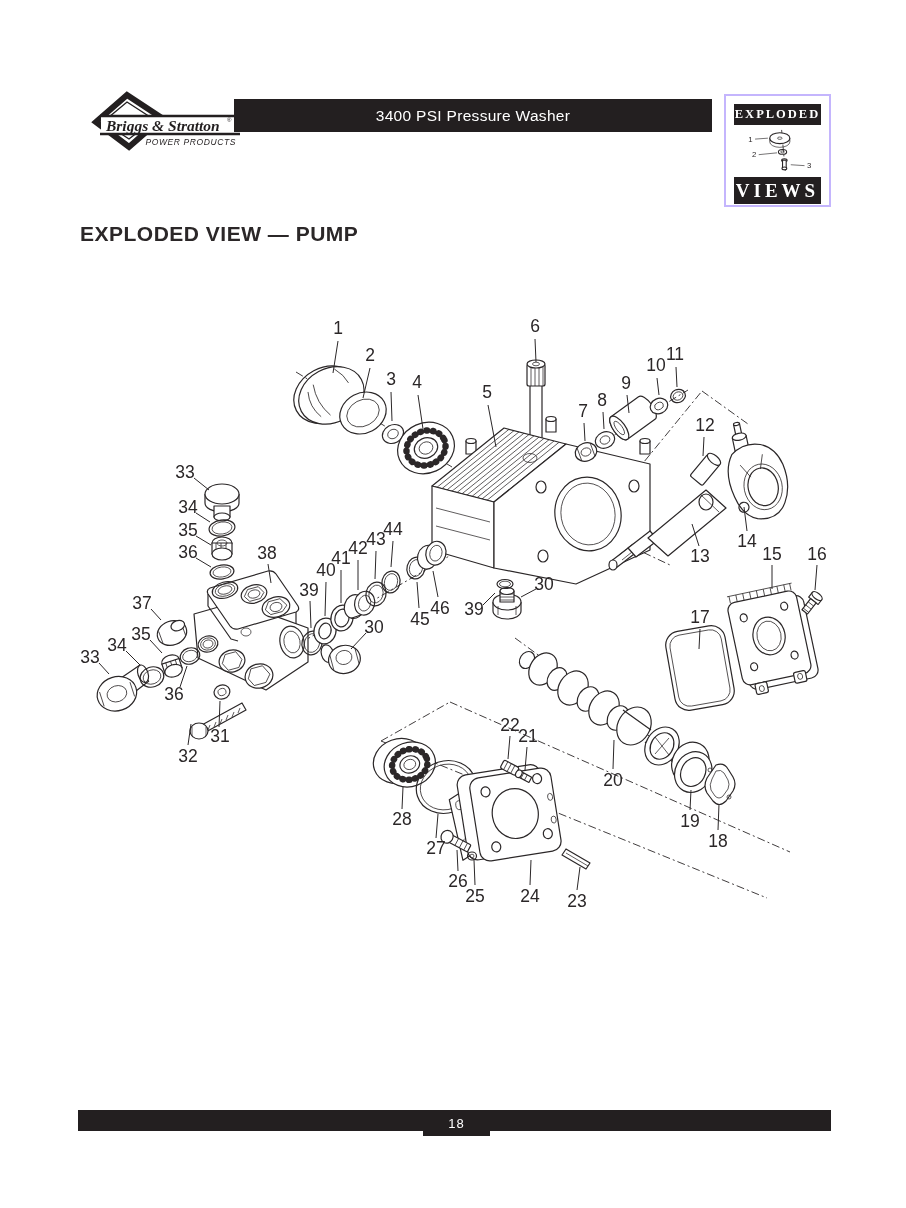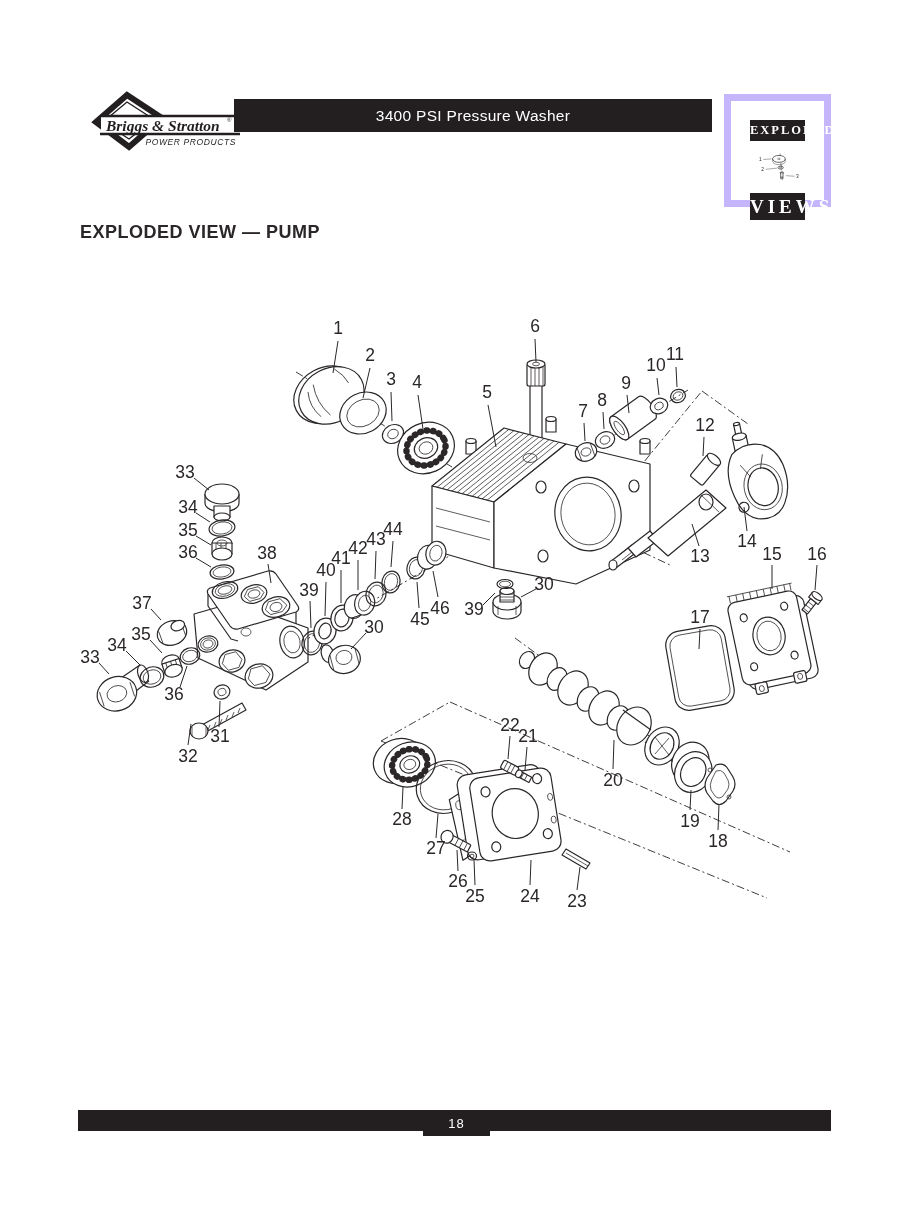--- a/index.html
+++ b/index.html
@@ -3,29 +3,29 @@
 <meta charset="utf-8">
 <style>
   html,body{margin:0;padding:0;background:#e8e8e8;}
   #page{position:relative;width:906px;height:1208px;margin:0 auto;background:#ffffff;
         font-family:"Liberation Sans",sans-serif;overflow:hidden;}
   
   #logo{position:absolute;left:76px;top:90px;width:172px;height:72px;}
   #banner{position:absolute;left:234px;top:99px;width:478px;height:33px;background:#231f20;
           color:#fff;display:flex;align-items:center;justify-content:center;
           font-size:15.5px;letter-spacing:.3px;}
-  #badge{position:absolute;left:724px;top:94px;width:107px;height:113px;border:7px solid #c4b5fd;
-         background:#fff;box-sizing:border-box;padding:19px;display:flex;flex-direction:column;}
+  #badge{position:absolute;left:724px;top:94px;width:107px;height:113px;border:2px solid #c4b5fd;
+         background:#fff;box-sizing:border-box;padding:8px;display:flex;flex-direction:column;}
   .badge-bar{background:#231f20;color:#fff;text-align:center;
              font-family:"Liberation Serif",serif;font-weight:bold;}
   #badge-top{height:21px;line-height:21px;font-size:12.5px;letter-spacing:2px;}
   #badge-bottom{height:27px;line-height:27px;font-size:19px;letter-spacing:4px;}
   #badge-mid{flex:1;display:flex;align-items:center;justify-content:center;}
   
-  #page-title{position:absolute;left:80px;top:222px;margin:0;font-size:18px;font-weight:bold;
+  #page-title{position:absolute;left:80px;top:222px;margin:0;font-size:21px;font-weight:bold;
               letter-spacing:.5px;color:#2b2728;}
   
   #diagram{position:absolute;left:60px;top:290px;}
   .s{fill:#fff;stroke:#2b2728;stroke-width:1.2;stroke-linejoin:round;}
   .o{fill:none;stroke:#2b2728;stroke-width:1.2;stroke-linejoin:round;}
   .t{stroke-width:.75;}
   .dd{fill:none;stroke:#2b2728;stroke-width:.9;stroke-dasharray:8 3 2 3;}
   .dot{fill:none;stroke:#2b2728;stroke-width:6.5;stroke-dasharray:.5 5.8;stroke-linecap:round;}
   .leader{stroke:#2b2728;stroke-width:1;}
   .callout{font:17.5px "Liberation Sans",sans-serif;fill:#2b2728;text-anchor:middle;}

